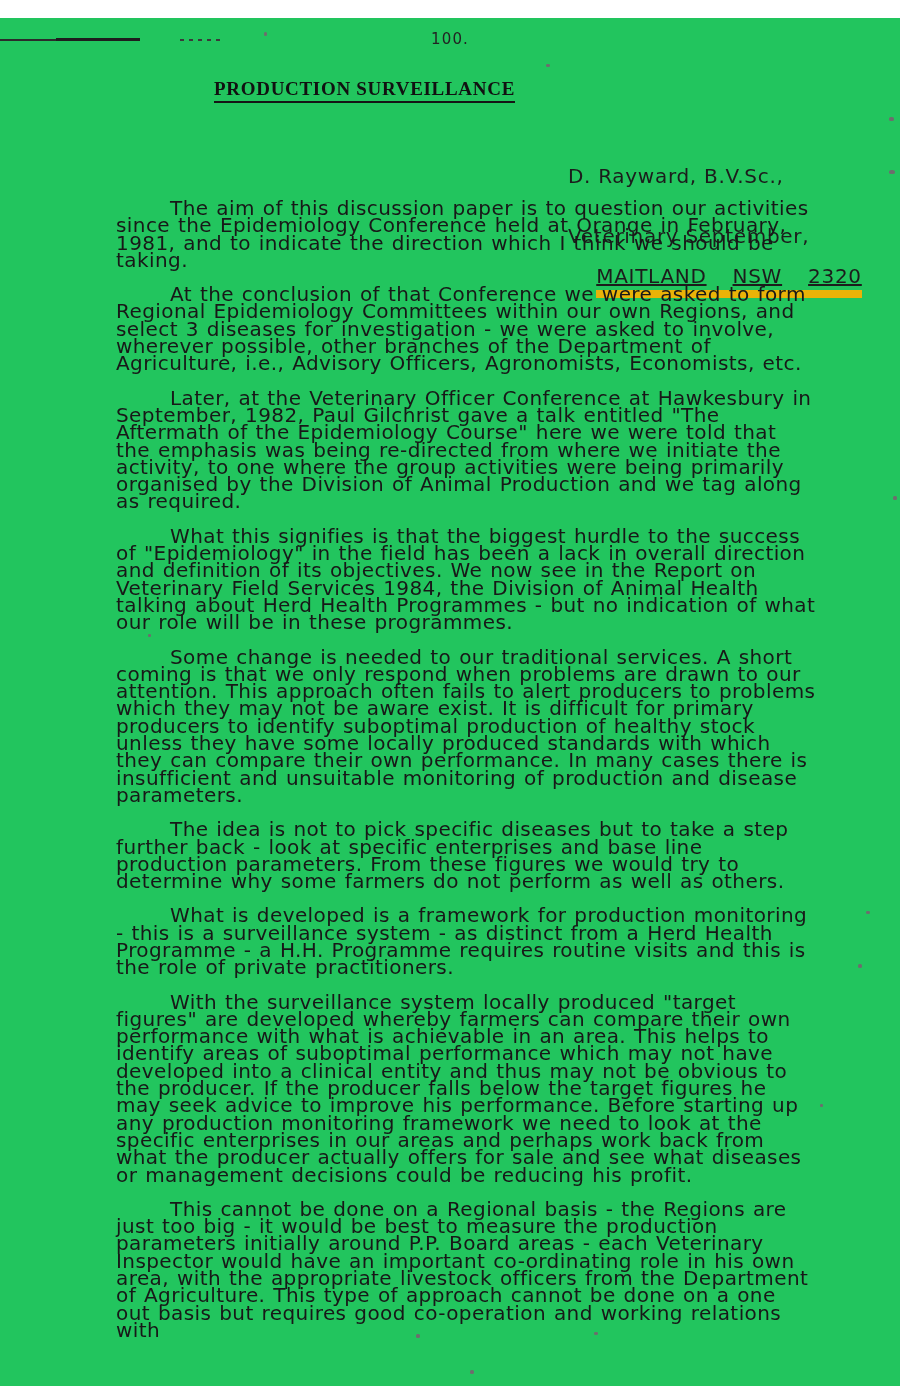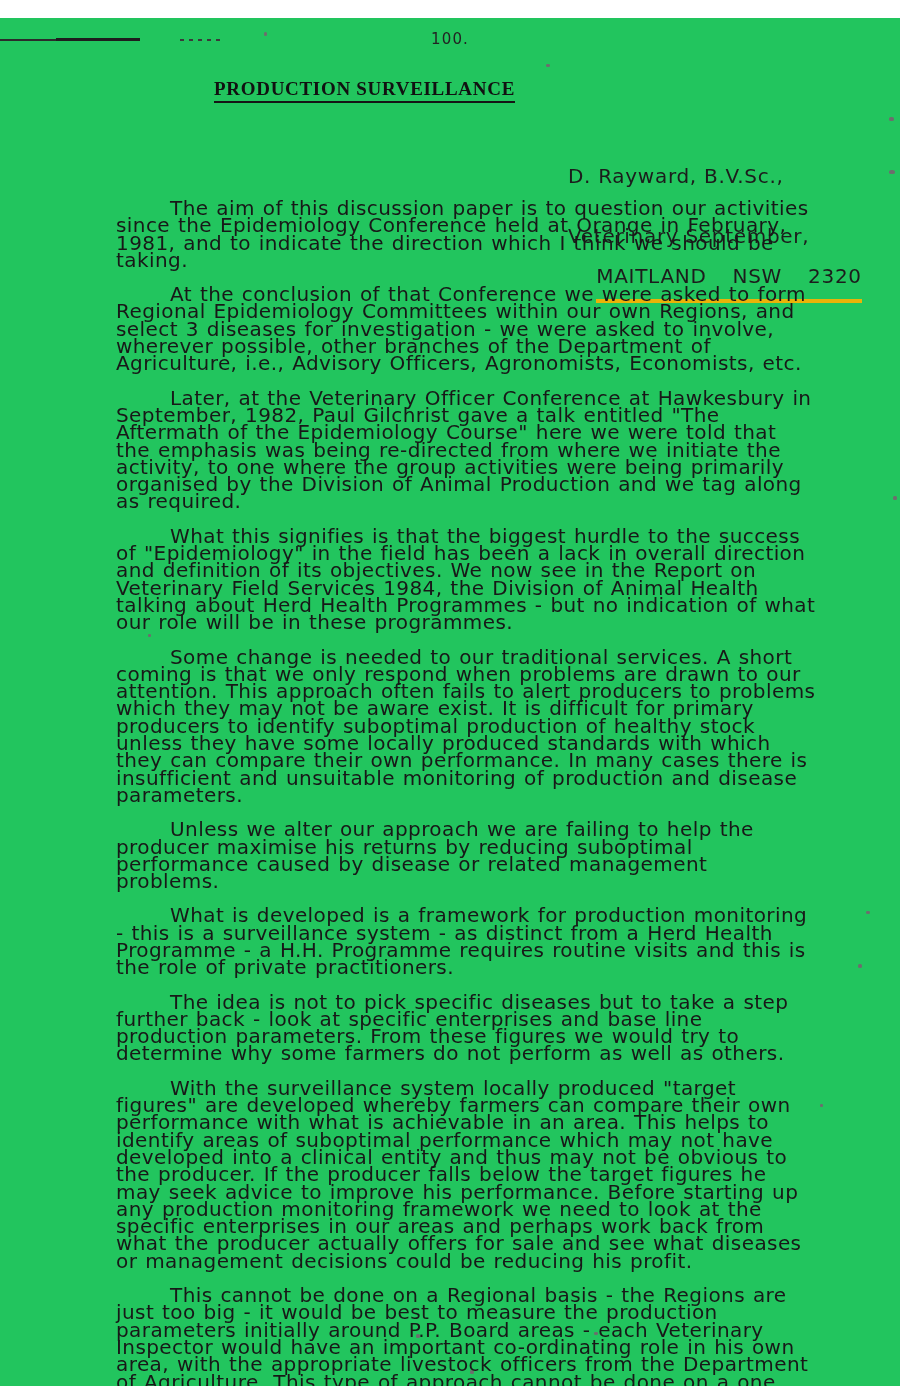--- a/index.html
+++ b/index.html
@@ -90,23 +90,24 @@
     left: 568px;
     font-family: "DejaVu Sans", sans-serif;
     font-size: 20px;
     line-height: 20px;
     letter-spacing: 0.7px;
     color: #1c1c1c;
     white-space: pre;
   }
   .author-line { display: block; }
   .author-line.address {
-    border-bottom: 4px solid #eab308;
+    border-bottom: 8px solid #eab308;
     display: inline-block;
-    padding-bottom: 13px;
+    padding-bottom: 4px;
+    text-decoration: underline;
   }
   .addr-gap { display: inline-block; width: 26px; }
 
   
   .body-text {
     position: absolute;
     top: 182px;
     left: 116px;
     width: 700px;
     font-family: "DejaVu Sans", sans-serif;
@@ -156,20 +157,19 @@
     <span class="author-line">Veterinary September,</span>
     <span class="author-line address"><span>MAITLAND</span><span class="addr-gap"></span><span>NSW</span><span class="addr-gap"></span><span>2320</span></span>
   </div>
 
   <div class="body-text">
     <p class="para"><span class="indent"></span><span>The aim of this discussion paper is to question our activities since the Epidemiology Conference held at Orange in February, 1981, and to indicate the direction which I think we should be taking.</span></p>
     <p class="para"><span class="indent"></span><span>At the conclusion of that Conference we were asked to form Regional Epidemiology Committees within our own Regions, and select 3 diseases for investigation - we were asked to involve, wherever possible, other branches of the Department of Agriculture, i.e., Advisory Officers, Agronomists, Economists, etc.</span></p>
     <p class="para"><span class="indent"></span><span>Later, at the Veterinary Officer Conference at Hawkesbury in September, 1982, Paul Gilchrist gave a talk entitled "The Aftermath of the Epidemiology Course" here we were told that the emphasis was being re-directed from where we initiate the activity, to one where the group activities were being primarily organised by the Division of Animal Production and we tag along as required.</span></p>
     <p class="para"><span class="indent"></span><span>What this signifies is that the biggest hurdle to the success of "Epidemiology" in the field has been a lack in overall direction and definition of its objectives.  We now see in the Report on Veterinary Field Services 1984, the Division of Animal Health talking about Herd Health Programmes - but no indication of what our role will be in these programmes.</span></p>
     <p class="para"><span class="indent"></span><span>Some change is needed to our traditional services.  A short coming is that we only respond when problems are drawn to our attention.  This approach often fails to alert producers to problems which they may not be aware exist.  It is difficult for primary producers to identify suboptimal production of healthy stock unless they have some locally produced standards with which they can compare their own performance.  In many cases there is insufficient and unsuitable monitoring of production and disease parameters.</span></p>
-    <p class="para"><span class="indent"></span><span>Unless we alter our approach we are failing to help the producer maximise his returns by reducing suboptimal performance caused by disease or related management problems.</span></p>
+    <p class="para"><span class="indent"></span><span>The idea is not to pick specific diseases but to take a step further back - look at specific enterprises and base line production parameters. From these figures we would try to determine why some farmers do not perform as well as others.</span></p>
     <p class="para"><span class="indent"></span><span>What is developed is a framework for production monitoring - this is a surveillance system - as distinct from a Herd Health Programme - a H.H. Programme requires routine visits and this is the role of private practitioners.</span></p>
-    <p class="para"><span class="indent"></span><span>The idea is not to pick specific diseases but to take a step further back - look at specific enterprises and base line production parameters. From these figures we would try to determine why some farmers do not perform as well as others.</span></p>
     <p class="para"><span class="indent"></span><span>With the surveillance system locally produced "target figures" are developed whereby farmers can compare their own performance with what is achievable in an area.  This helps to identify areas of suboptimal performance which may not have developed into a clinical entity and thus may not be obvious to the producer.  If the producer falls below the target figures he may seek advice to improve his performance.  Before starting up any production monitoring framework we need to look at the specific enterprises in our areas and perhaps work back from what the producer actually offers for sale and see what diseases or management decisions could be reducing his profit.</span></p>
     <p class="para"><span class="indent"></span><span>This cannot be done on a Regional basis - the Regions are just too big - it would be best to measure the production parameters initially around P.P. Board areas - each Veterinary Inspector would have an important co-ordinating role in his own area, with the appropriate livestock officers from the Department of Agriculture.  This type of approach cannot be done on a one out basis but requires good co-operation and working relations with</span></p>
   </div>
 
 </div>
 
 </body></html>

